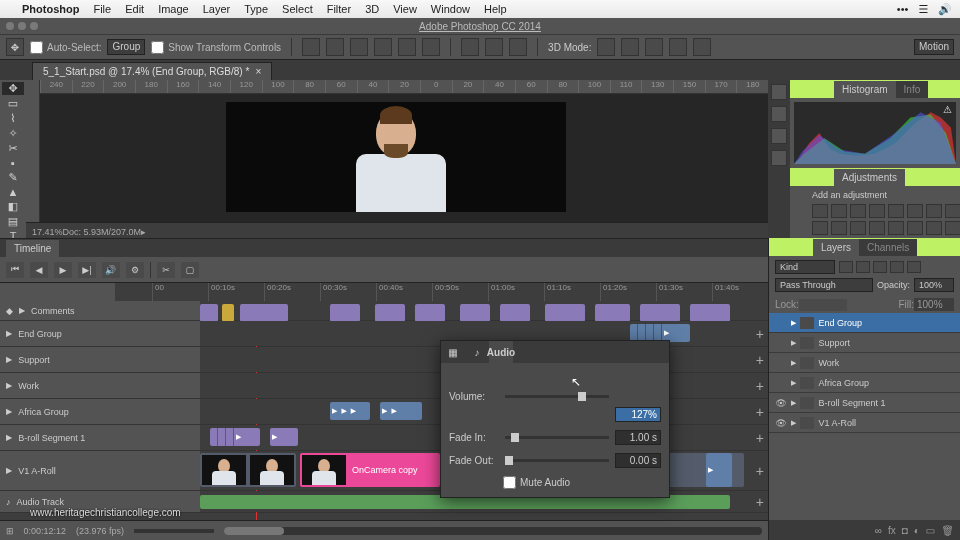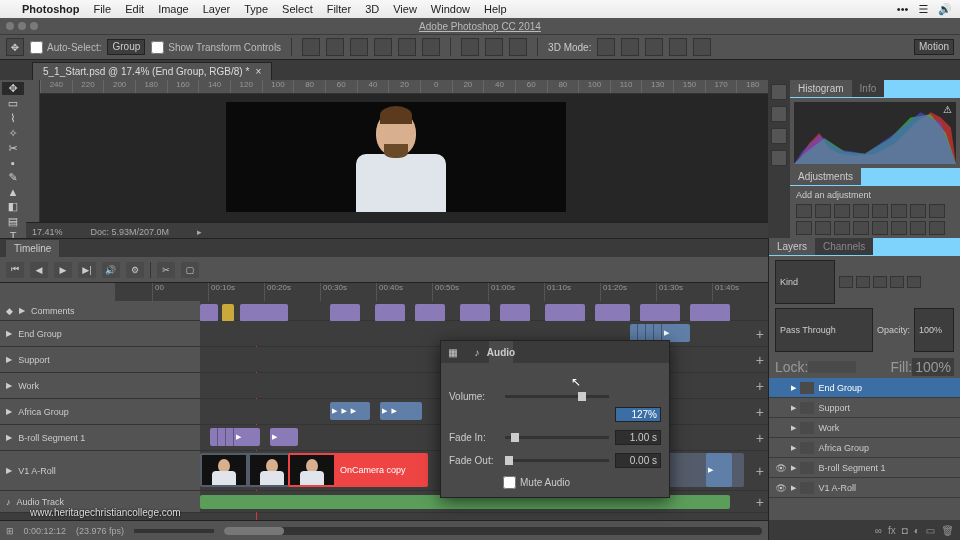--- a/index.html
+++ b/index.html
@@ -36,32 +36,32 @@
 .canvas-area { flex: 1; background: #262626; position: relative; }
 .ruler-h { position: absolute; top: 0; left: 14px; right: 0; height: 14px; background: #535353; display: flex; color: #999; font-size: 8px; border-bottom: 1px solid #333; overflow: hidden; }
 .ruler-h span { width: 38px; text-align: center; border-left: 1px solid #666; }
 .ruler-v { position: absolute; top: 0; left: 0; width: 14px; bottom: 0; background: #535353; border-right: 1px solid #333; }
 .canvas-img { position: absolute; top: 22px; left: 200px; width: 340px; height: 110px; background: #0a0a0a; overflow: hidden; }
 .canvas-img .person { position: absolute; left: 130px; top: 8px; width: 80px; }
 .canvas-img .head { width: 40px; height: 46px; background: #d8b090; border-radius: 50% 50% 45% 45%; margin: 0 auto; position: relative; }
 .canvas-img .hair { position: absolute; top: -4px; left: 4px; right: 4px; height: 18px; background: #5b3a1e; border-radius: 50% 50% 0 0; }
 .canvas-img .beard { position: absolute; bottom: -2px; left: 8px; right: 8px; height: 14px; background: #6b4a2a; border-radius: 0 0 40% 40%; }
 .canvas-img .shirt { width: 90px; height: 60px; background: #dfe5ea; border-radius: 10px 10px 0 0; margin: -2px auto 0; }
-.status-bar { position: absolute; bottom: 0; left: 0; right: 0; height: 18px; background: #3d3d3d; display: flex; align-items: center; gap: 28px; padding: 0 6px; font-size: 9px; color: #aaa; border-top: 1px solid #222; }
+.status-bar { position: absolute; bottom: 0; left: 0; right: 0; height: 18px; background: #3d3d3d; display: flex; align-items: center; gap: 0; padding: 0 6px; font-size: 9px; color: #aaa; border-top: 1px solid #222; }
 
 .side-strip { width: 22px; background: #3a3a3a; display: flex; flex-direction: column; gap: 6px; padding-top: 4px; align-items: center; }
 .side-strip .sicon { width: 16px; height: 16px; background: #555; border: 1px solid #333; }
 
 .right-panels { width: 170px; background: #535353; display: flex; flex-direction: column; }
-.panel-head { height: 18px; background: #7dd3fc; display: flex; align-items: flex-start; font-size: 10px; color: #ccc; }
+.panel-head { height: 18px; background: #bef264; display: flex; align-items: center; font-size: 10px; color: #ccc; padding-left: 44px; }
 .panel-head .tab { padding: 3px 8px; background: #535353; }
 .panel-head .tab.dim { background: #3a3a3a; color: #888; }
 .histogram { height: 62px; background: #2a2a2a; position: relative; margin: 4px; overflow: hidden; }
 .histogram .warn { position: absolute; right: 4px; top: 2px; color: #ddd; font-size: 10px; }
-.adjustments { padding: 4px 6px; }
+.adjustments { padding: 4px 22px; }
 .adjustments .label { font-size: 9px; color: #ccc; margin-bottom: 4px; display: block; }
 .adjust-grid { display: grid; grid-template-columns: repeat(8, 16px); gap: 3px; }
 .adjust-grid .aicon { width: 16px; height: 14px; background: #4a4a4a; border: 1px solid #333; }
 
 .timeline-wrapper { position: absolute; top: 238px; left: 0; right: 192px; bottom: 0; background: #3d3d3d; border-top: 1px solid #222; display: flex; flex-direction: column; }
 .timeline-head { height: 18px; background: #3a3a3a; display: flex; align-items: center; padding: 0 6px; font-size: 10px; }
 .timeline-controls { height: 26px; background: #535353; display: flex; align-items: center; padding: 0 6px; gap: 6px; border-bottom: 1px solid #222; }
 .timeline-controls .tc-btn { width: 18px; height: 16px; background: #4a4a4a; display: flex; align-items: center; justify-content: center; font-size: 9px; }
 .ruler-row { height: 18px; display: flex; }
 .ruler-row .track-label-col { width: 200px; background: #535353; }
@@ -105,24 +105,24 @@
 .audio-popup .row .slider { flex: 1; height: 3px; background: #333; position: relative; }
 .audio-popup .row .slider .knob { position: absolute; top: -3px; width: 8px; height: 9px; background: #ccc; }
 .audio-popup .row .val { width: 46px; background: #2f2f2f; border: 1px solid #222; padding: 1px 3px; text-align: right; }
 .audio-popup .row .val.sel { background: #3a6ea5; color: #fff; margin-top: 36px; }
 .audio-popup .chk-row { display: flex; align-items: center; gap: 4px; margin-left: 54px; }
 .audio-popup .cursor { position: absolute; top: 34px; left: 130px; font-size: 12px; color: #fff; pointer-events: none; }
 
 .right-lower { position: absolute; top: 238px; right: 0; width: 192px; bottom: 0; background: #535353; display: flex; flex-direction: column; border-left: 1px solid #222; }
 .layers-opts { padding: 4px 6px; display: flex; flex-direction: column; gap: 4px; font-size: 9px; }
 .layers-opts .r { display: flex; align-items: center; gap: 4px; }
-.layers-opts .sel { background: #3d3d3d; border: 1px solid #222; padding: 16px 4px; flex: 0 0 60px; }
+.layers-opts .sel { background: #3d3d3d; border: 1px solid #222; padding: 1px 4px; flex: 0 0 60px; }
 .layers-opts .icons { display: flex; gap: 3px; }
 .layers-opts .icons span { width: 14px; height: 12px; background: #4a4a4a; border: 1px solid #333; }
-.lock-row { display: flex; align-items: center; gap: 0; padding: 2px 6px; font-size: 14px; color: #999; }
+.lock-row { display: flex; align-items: center; gap: 0; padding: 2px 6px; font-size: 10px; color: #999; }
 .lock-row .li { width: 12px; height: 12px; background: #4a4a4a; }
 .layer-list { flex: 1; overflow: hidden; }
 .layer { height: 20px; display: flex; align-items: center; gap: 4px; padding: 0 6px; font-size: 9px; border-bottom: 1px solid #3a3a3a; }
 .layer.sel { background: #3a6ea5; color: #fff; }
 .layer .eye { width: 12px; text-align: center; }
 .layer .tri { font-size: 7px; }
 .layer .ico { width: 14px; height: 12px; background: #4a4a4a; }
 .layers-footer { height: 20px; background: #3a3a3a; display: flex; align-items: center; justify-content: flex-end; gap: 6px; padding: 0 6px; font-size: 10px; color: #999; }
 
 .watermark { position: absolute; left: 30px; bottom: 22px; font-size: 10px; color: #ddd; text-shadow: 0 0 2px #000; z-index: 60; }
@@ -466,21 +466,21 @@
         <div class="clip video" style="left:0;width:96px">
           <span class="thumb">
               <span class="mini-head"></span>
               <span class="mini-body"></span>
             </span>
           <span class="thumb">
               <span class="mini-head"></span>
               <span class="mini-body"></span>
             </span>
         </div>
-        <div class="clip video" style="left:88px;width:140px;background:#ef4444">
+        <div class="clip video" style="left:100px;width:140px;background:#ec4899">
           <span class="thumb">
               <span class="mini-head"></span>
               <span class="mini-body"></span>
             </span>
           <span class="clip-label">OnCamera copy</span>
         </div>
         <div class="clip video" style="left:244px;width:300px">
           <span class="thumb">
               <span class="mini-head"></span>
               <span class="mini-body"></span>

